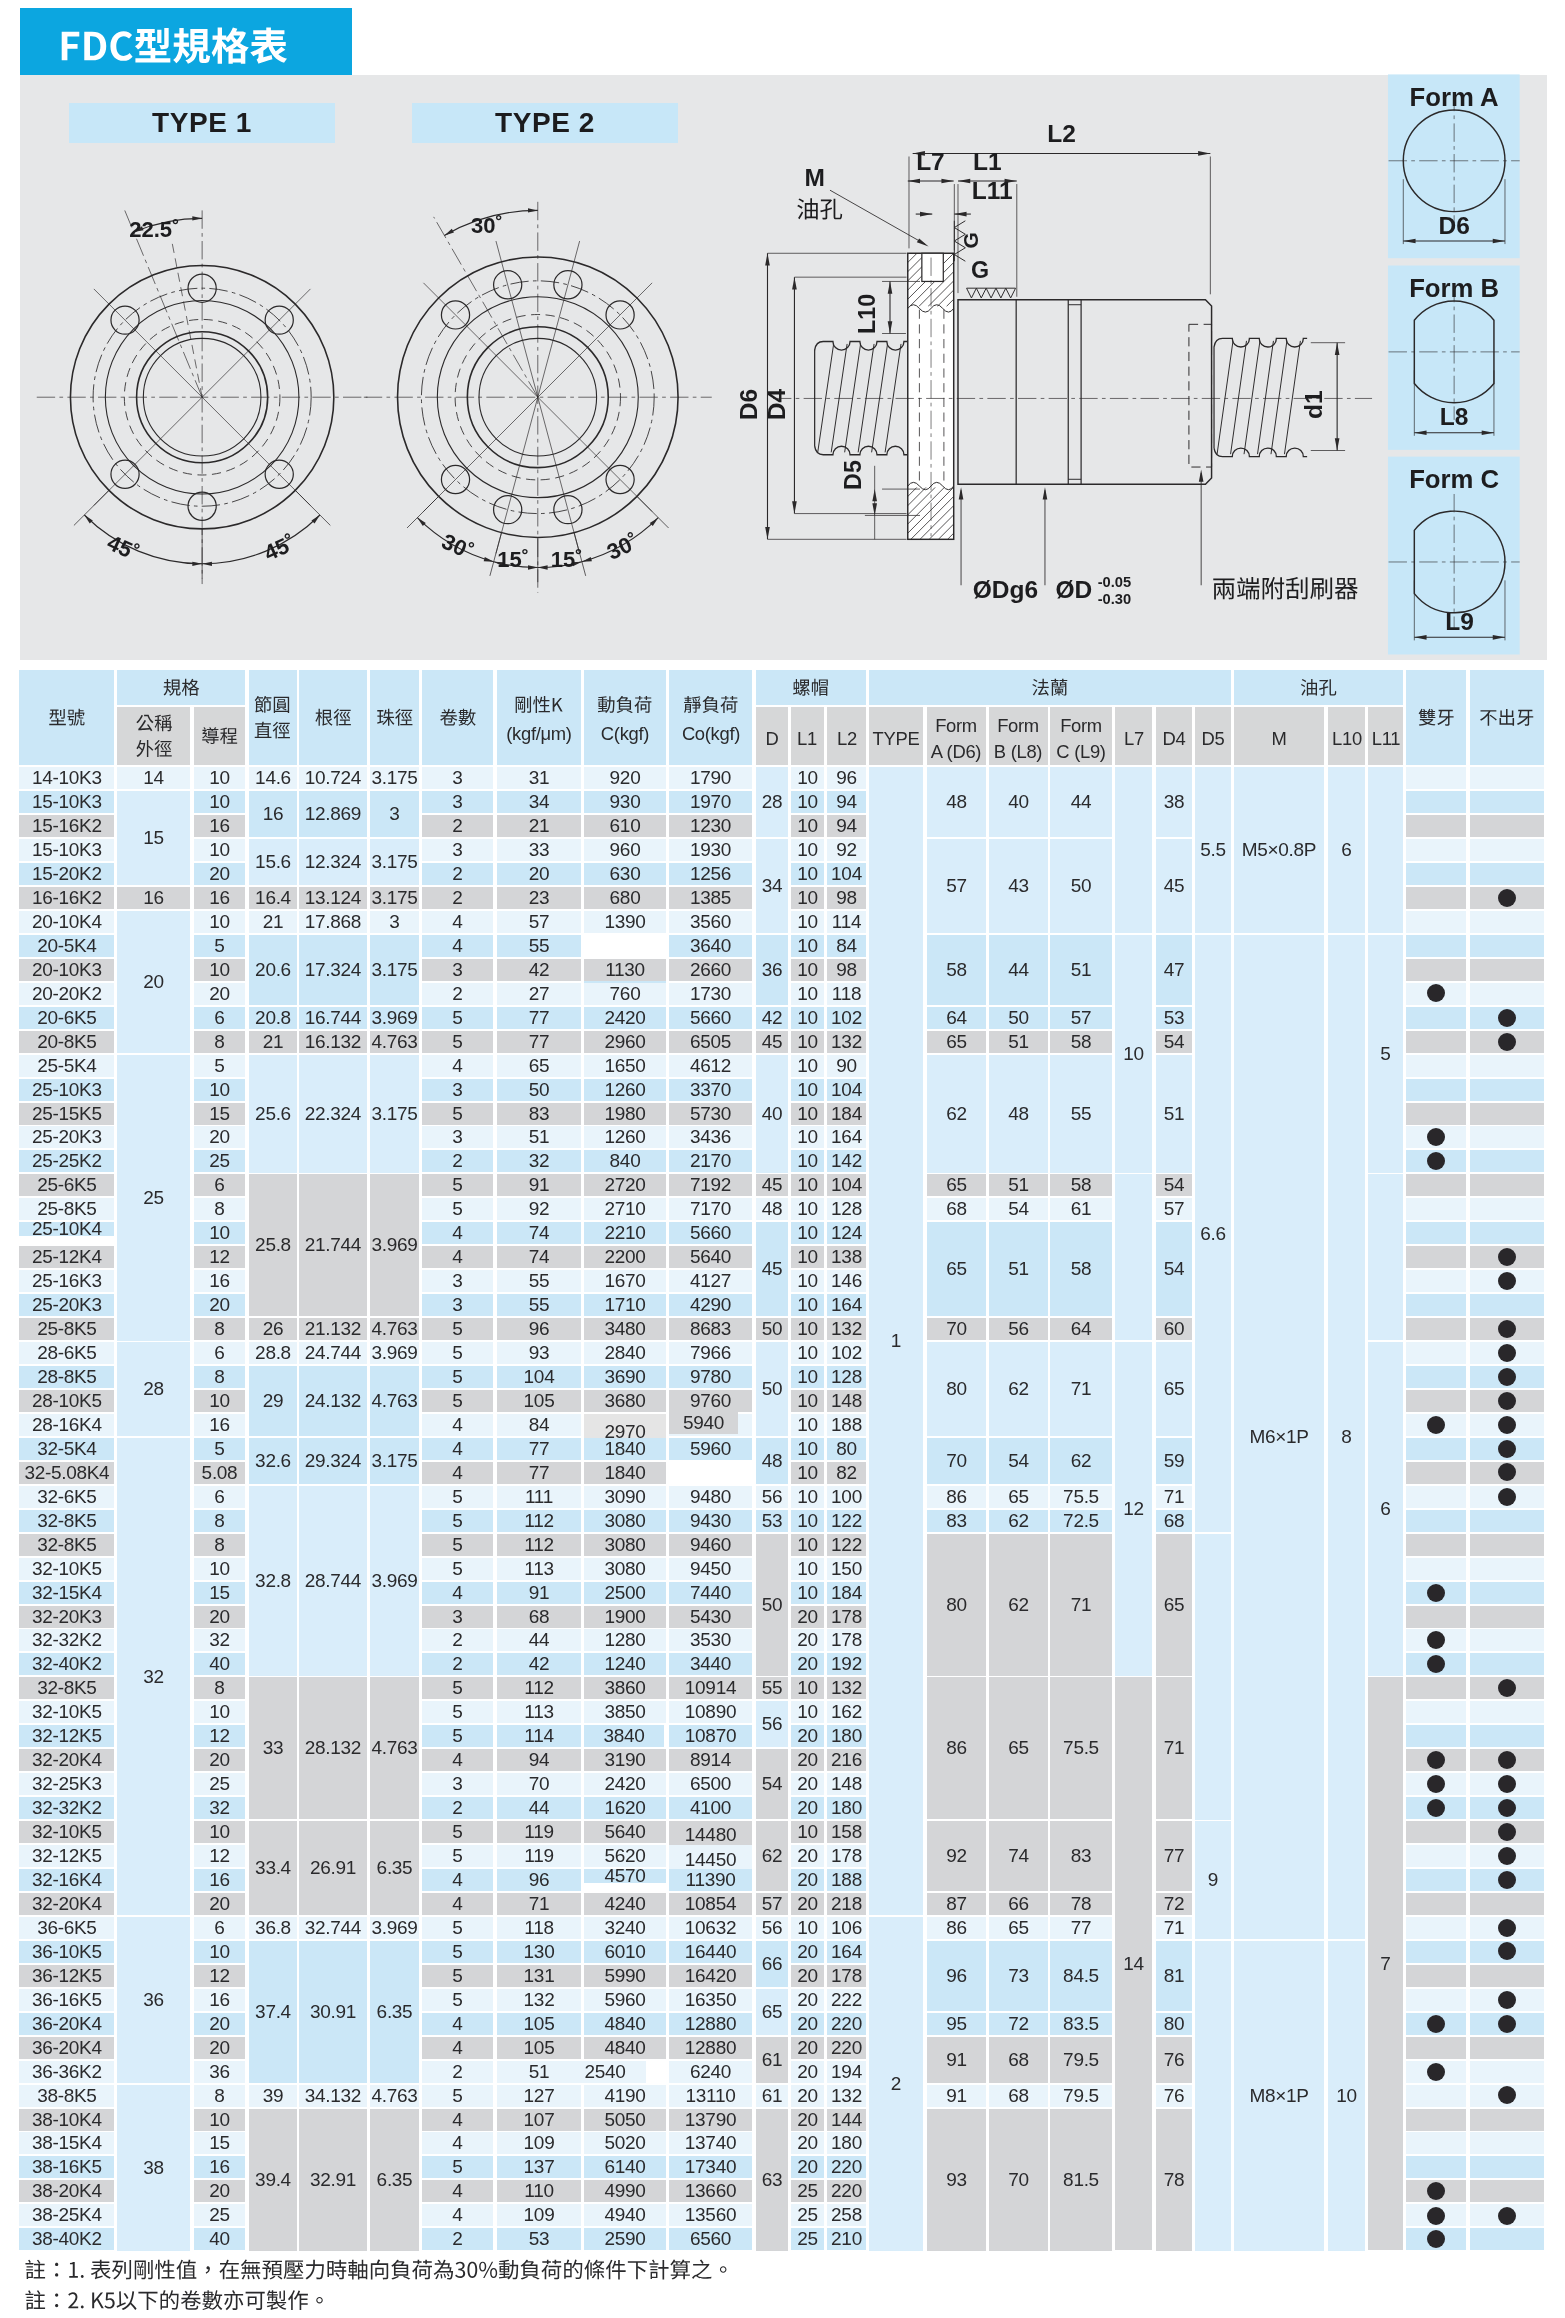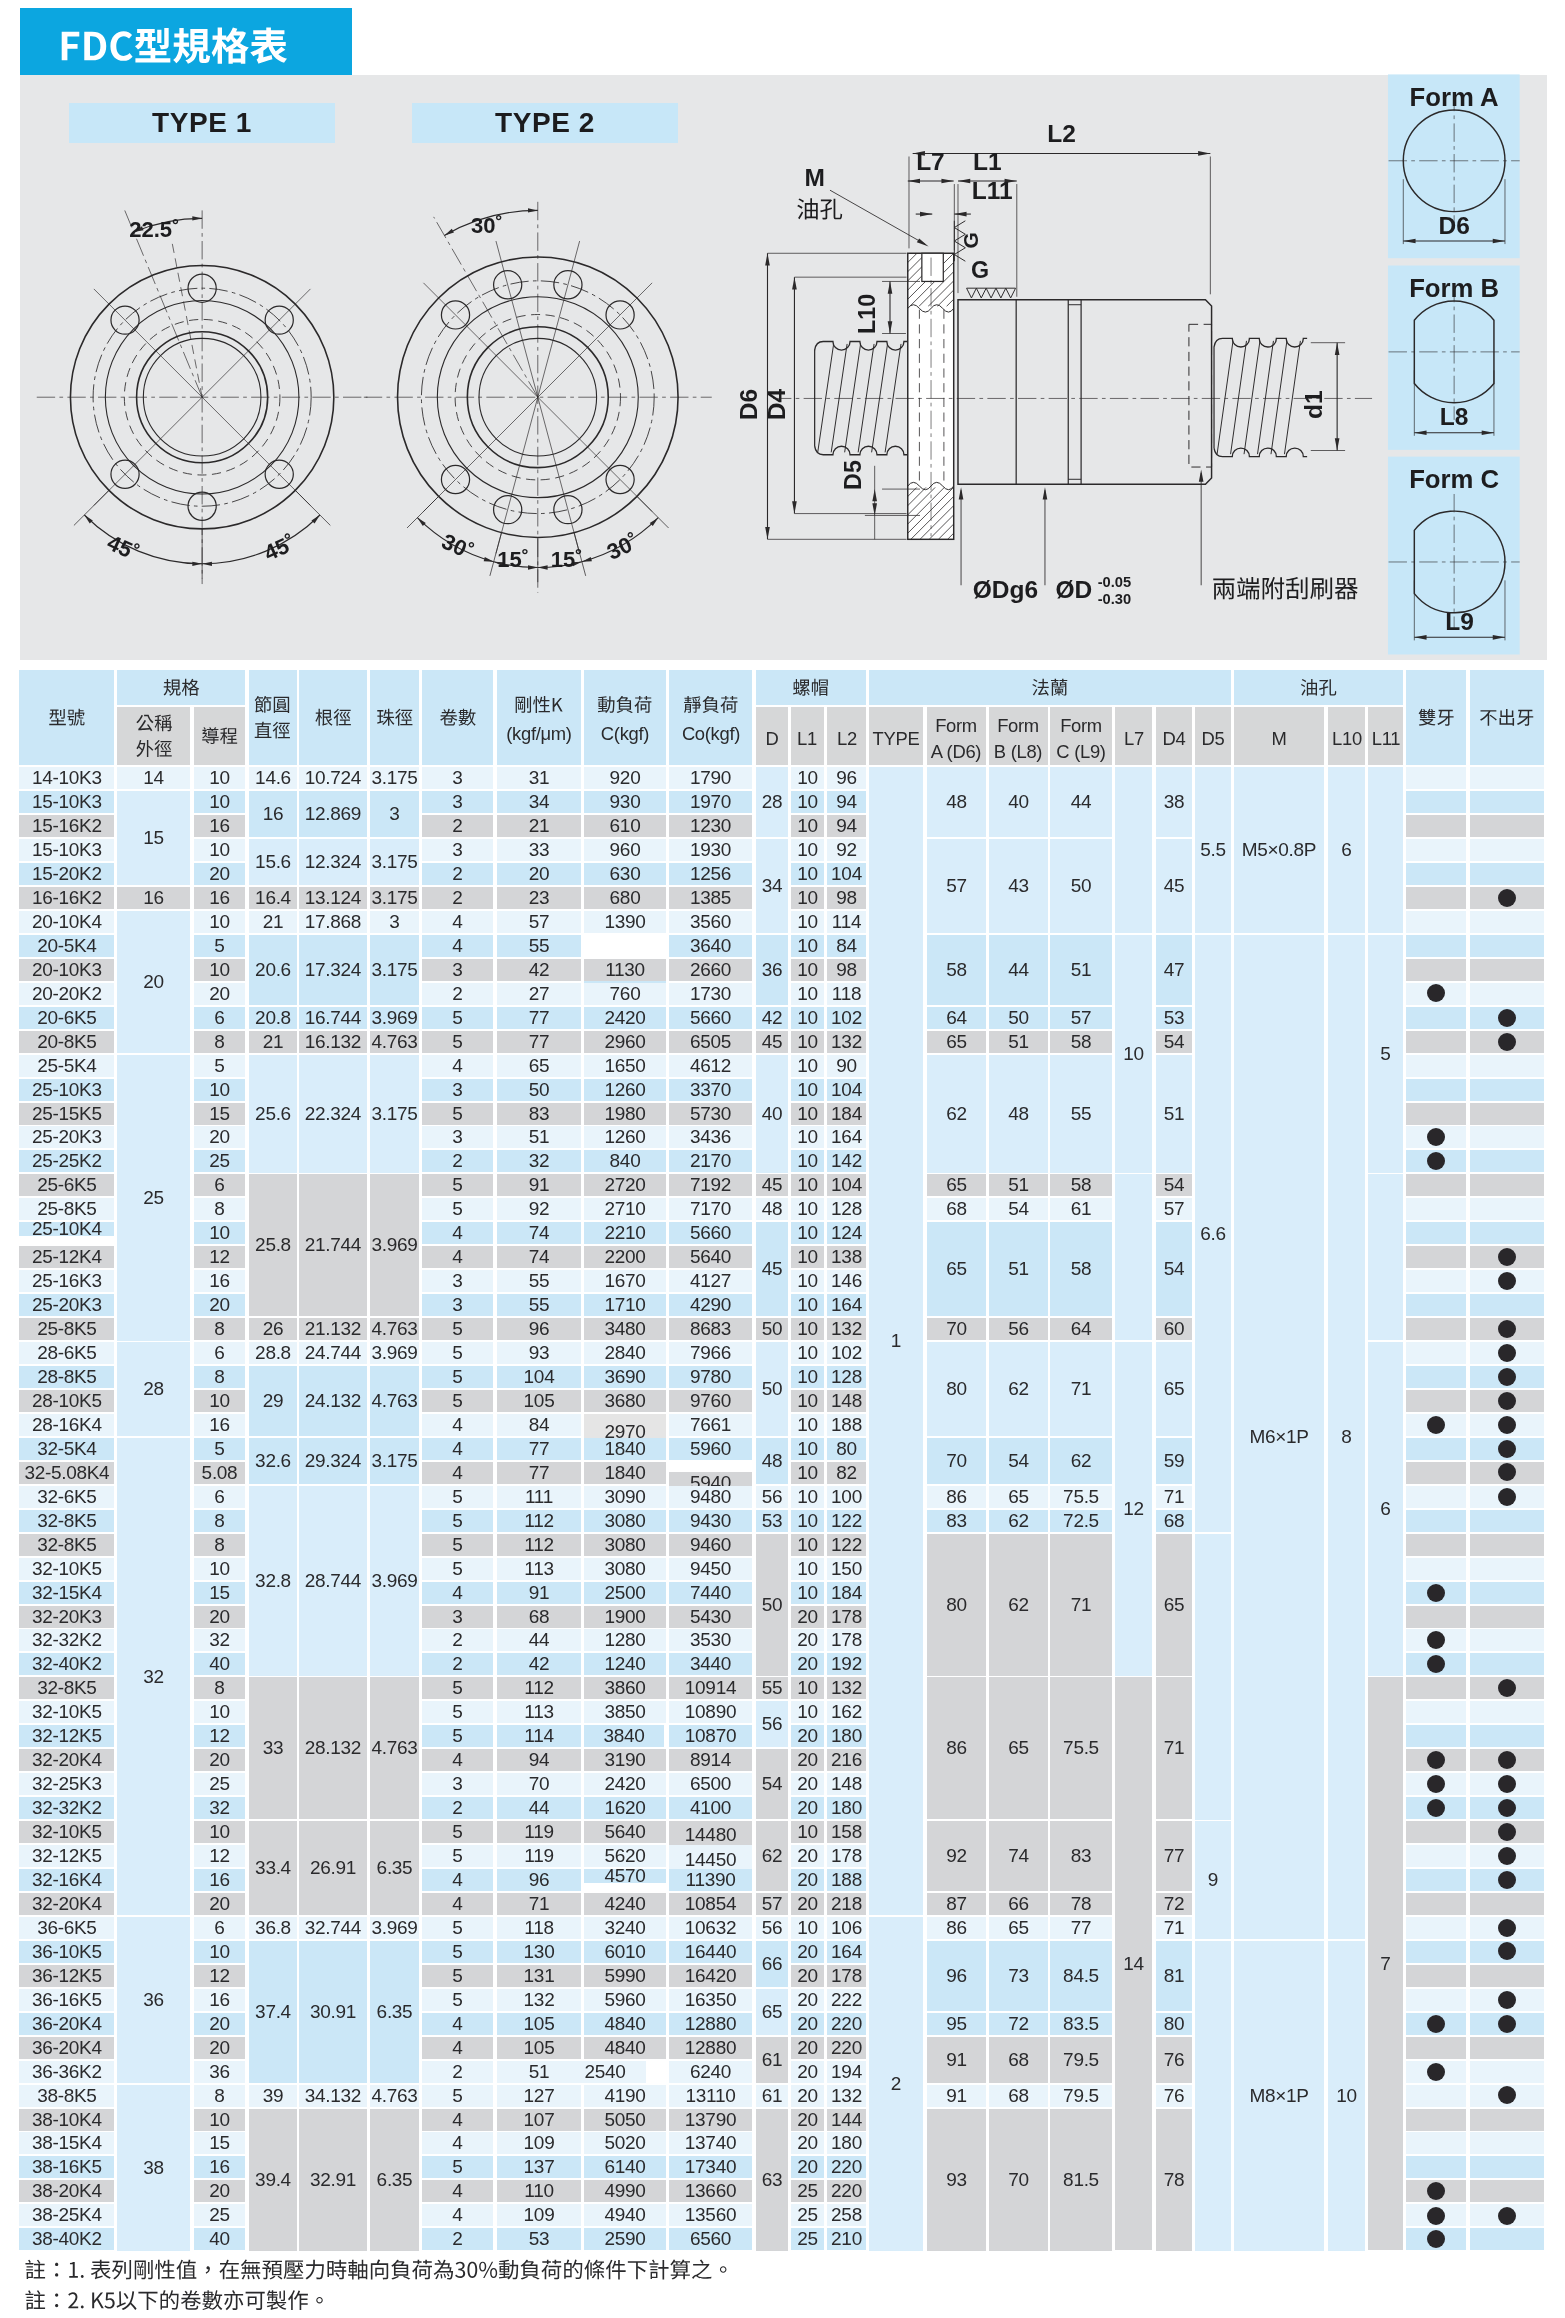--- a/index.html
+++ b/index.html
@@ -456,21 +456,21 @@
 <div class="c" style="left:497px;top:1414px;width:84px;height:22px;background:#e9f4fb">84</div>
 <div class="c" style="left:584px;top:1414px;width:82px;height:36px;background:#e5e5e5">2970</div>
 <div class="c" style="left:669px;top:1414px;width:83px;height:22px;background:#e9f4fb">7661</div>
 <div class="c" style="left:422px;top:1438px;width:71px;height:22px;background:#cbe7f7">4</div>
 <div class="c" style="left:497px;top:1438px;width:84px;height:22px;background:#cbe7f7">77</div>
 <div class="c" style="left:584px;top:1438px;width:82px;height:22px;background:#cbe7f7">1840</div>
 <div class="c" style="left:669px;top:1438px;width:83px;height:22px;background:#cbe7f7">5960</div>
 <div class="c" style="left:422px;top:1462px;width:71px;height:22px;background:#d4d5d7">4</div>
 <div class="c" style="left:497px;top:1462px;width:84px;height:22px;background:#d4d5d7">77</div>
 <div class="c" style="left:584px;top:1462px;width:82px;height:22px;background:#d4d5d7">1840</div>
-<div class="c" style="left:669px;top:1472px;width:83px;height:22px;background:#d4d5d7">5940</div>
+<div class="c" style="left:669px;top:1412px;width:69px;height:22px;background:#d4d5d7">5940</div>
 <div class="c" style="left:422px;top:1486px;width:71px;height:22px;background:#e9f4fb">5</div>
 <div class="c" style="left:497px;top:1486px;width:84px;height:22px;background:#e9f4fb">111</div>
 <div class="c" style="left:584px;top:1486px;width:82px;height:22px;background:#e9f4fb">3090</div>
 <div class="c" style="left:669px;top:1486px;width:83px;height:22px;background:#e9f4fb">9480</div>
 <div class="c" style="left:422px;top:1510px;width:71px;height:22px;background:#cbe7f7">5</div>
 <div class="c" style="left:497px;top:1510px;width:84px;height:22px;background:#cbe7f7">112</div>
 <div class="c" style="left:584px;top:1510px;width:82px;height:22px;background:#cbe7f7">3080</div>
 <div class="c" style="left:669px;top:1510px;width:83px;height:22px;background:#cbe7f7">9430</div>
 <div class="c" style="left:422px;top:1534px;width:71px;height:22px;background:#d4d5d7">5</div>
 <div class="c" style="left:497px;top:1534px;width:84px;height:22px;background:#d4d5d7">112</div>

